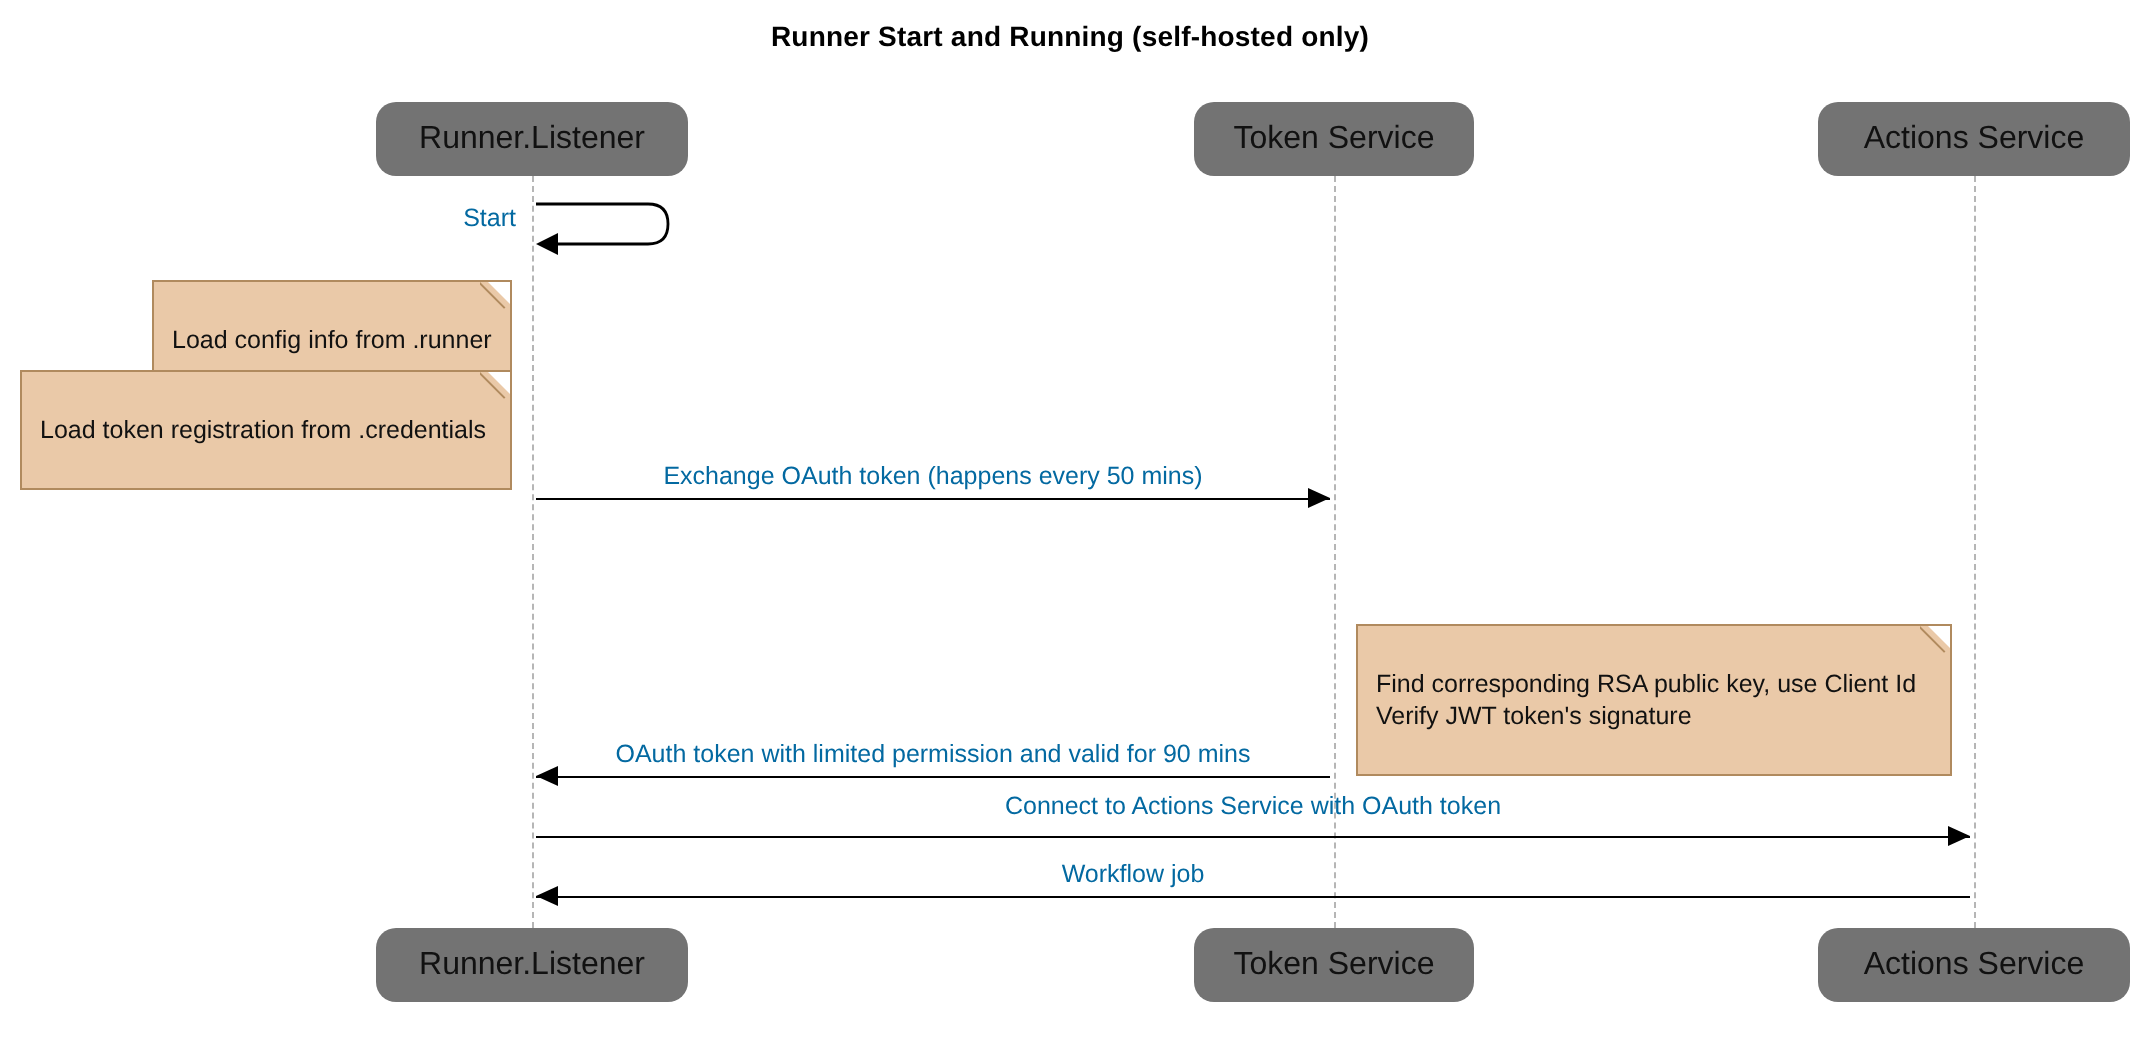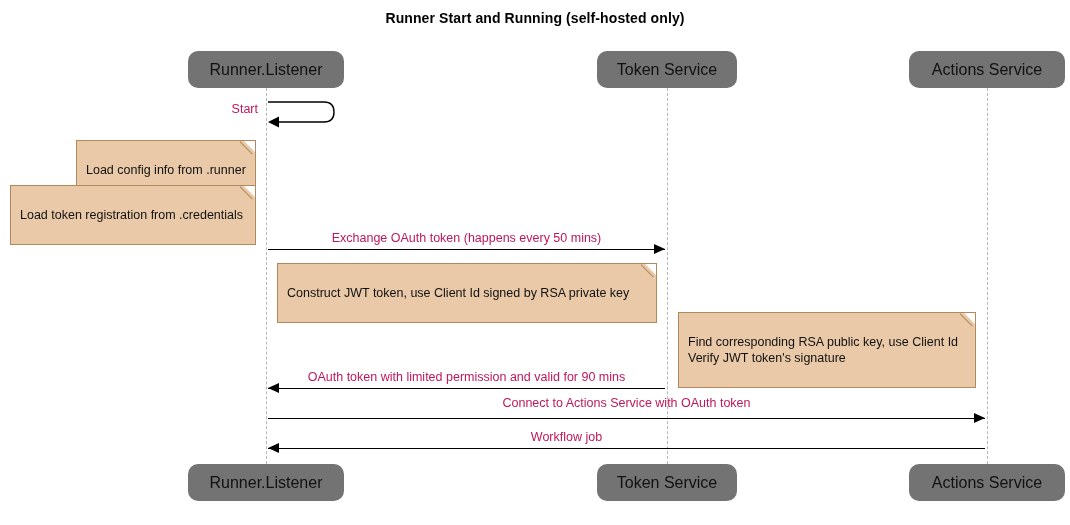--- a/index.html
+++ b/index.html
@@ -49,21 +49,21 @@
     border-left: 1px dashed #b6b6b6;
   }
   .msg-line {
     position: absolute;
     height: 0;
     border-top: 1.4px solid #000000;
   }
   .msg-label {
     position: absolute;
     font-size: 12.5px;
-    color: #be185d;
+    color: #0369a1;
     white-space: nowrap;
     text-align: center;
   }
   .arrow-head {
     position: absolute;
     width: 0; height: 0;
   }
   .arrow-right {
     border-top: 5.5px solid transparent;
     border-bottom: 5.5px solid transparent;
@@ -154,16 +154,15 @@
     <div class="arrow-head arrow-left" style="top: 383px; left: 268px;"></div>
     <div class="msg-label" style="left: 268px; width: 397px; top: 370px;">OAuth token with limited permission and valid for 90 mins</div>
     <div class="msg-line" style="left: 268px; top: 418px; width: 717px;"></div>
     <div class="arrow-head arrow-right" style="top: 413px; left: 974px;"></div>
     <div class="msg-label" style="left: 268px; width: 717px; top: 396px; text-align: center;">Connect to Actions Service with OAuth token</div>
     <div class="msg-line" style="left: 268px; top: 448px; width: 717px;"></div>
     <div class="arrow-head arrow-left" style="top: 443px; left: 268px;"></div>
     <div class="msg-label" style="left: 268px; width: 597px; top: 430px;">Workflow job</div>
     <div class="note" style="left: 76px; top: 140px; width: 180px; min-height: 32px;"><span>Load config info from .runner</span><div class="note-fold"></div><div class="note-fold-edge"></div></div>
     <div class="note" style="left: 10px; top: 185px; width: 246px; min-height: 32px;"><span>Load token registration from .credentials</span><div class="note-fold"></div><div class="note-fold-edge"></div></div>
-    <div class="note" style="left: 277px; top: 263px; width: 380px; min-height: 32px;"><span>Construct JWT token, use Client Id signed by RSA private key</span><div class="note-fold"></div><div class="note-fold-edge"></div></div>
     <div class="note" style="left: 678px; top: 312px; width: 298px; min-height: 48px;"><span>Find corresponding RSA public key, use Client Id
 Verify JWT token's signature</span><div class="note-fold"></div><div class="note-fold-edge"></div></div>
   </div>
 
 </body></html>

